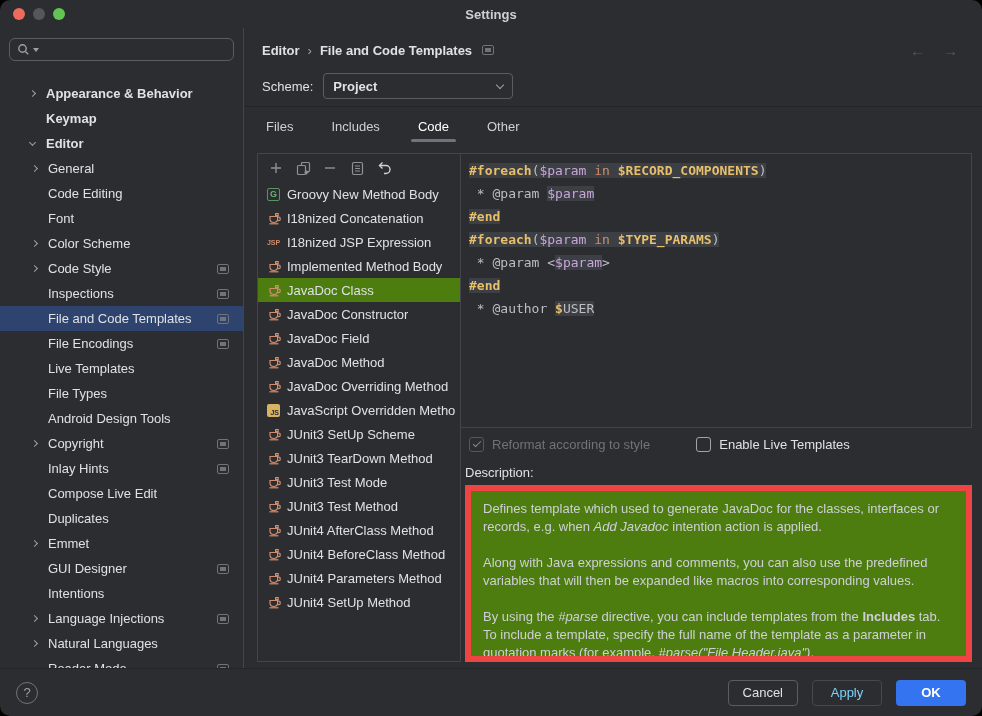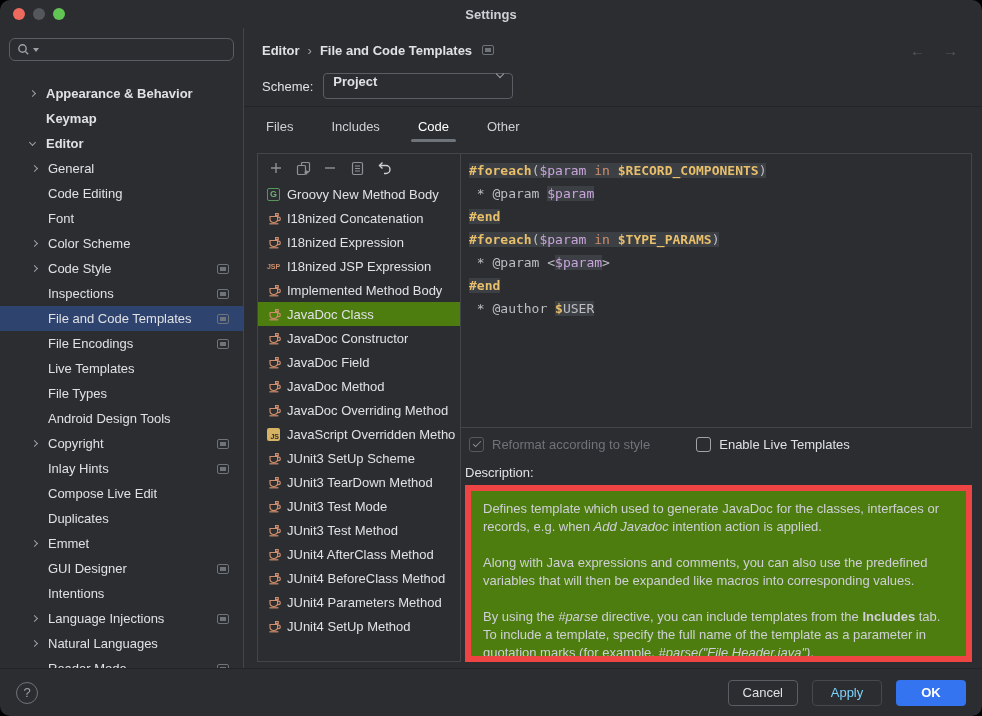--- a/index.html
+++ b/index.html
@@ -45,21 +45,21 @@
     display:flex;align-items:center;justify-content:center;font-size:13px;}
   
   .main{flex:1;display:flex;flex-direction:column;min-width:0;}
   .breadcrumb-row{height:38px;display:flex;align-items:center;padding:6px 24px 0 18px;font-weight:bold;}
   .crumb-sep{color:#9DA0A8;font-weight:normal;margin:0 8px;}
   .crumb-scope{position:static;display:inline-block;margin-left:10px;}
   .crumb-scope.scope-icon{position:relative;right:auto;top:auto;margin-top:0;}
   .nav-arrows{margin-left:auto;display:flex;gap:18px;color:#585B60;font-size:15px;font-weight:normal;}
   .scheme-row{height:40px;display:flex;align-items:center;padding-left:18px;gap:10px;}
   .dropdown{width:190px;height:26px;border:1px solid #5A5D63;border-radius:4px;display:flex;
-    padding:0 9px;font-weight:bold;background:#2B2D30;}
+    align-items:center;padding:0 9px;font-weight:bold;background:#2B2D30;}
   .dd-chev{margin-left:auto;width:6px;height:6px;border-right:1.5px solid #9DA0A8;border-bottom:1.5px solid #9DA0A8;
     transform:rotate(45deg);margin-top:-3px;}
   .scheme-divider{border-bottom:1px solid #222426;}
   .tabs{display:flex;gap:38px;height:38px;align-items:center;padding-left:22px;}
   .tab{position:relative;color:#CED0D6;padding:4px 0;}
   .tab.active{color:#FFFFFF;}
   .tab.active::after{content:"";position:absolute;left:-7px;right:-7px;bottom:-4px;height:3px;
     background:#6F737A;border-radius:2px;}
   
   .panels{flex:1;display:flex;margin:8px 10px 6px 13px;min-height:0;}
@@ -346,31 +346,20 @@
                     <rect x="8.6" y="2.6" width="2.6" height="2"></rect>
                     <path d="M3 5.5h7.6v2.6c0 2-1.7 3.4-3.8 3.4S3 10.1 3 8.1z"></path>
                     <path d="M10.6 6.2h1a1.7 1.7 0 0 1 0 3.4h-1"></path>
                     <path d="M2.4 12.8h9"></path>
                   </svg>
                 </span>
                 <span class="tmpl-label">I18nized Concatenation</span>
               </div>
               <div class="tmpl-item">
                 <span class="li-ic">
-                  <svg width="14" height="14" viewBox="0 0 14 14" fill="none" stroke="#CF8E6D" stroke-width="1.2">
-                    <rect x="8.6" y="2.6" width="2.6" height="2"></rect>
-                    <path d="M3 5.5h7.6v2.6c0 2-1.7 3.4-3.8 3.4S3 10.1 3 8.1z"></path>
-                    <path d="M10.6 6.2h1a1.7 1.7 0 0 1 0 3.4h-1"></path>
-                    <path d="M2.4 12.8h9"></path>
-                  </svg>
-                </span>
-                <span class="tmpl-label">I18nized Expression</span>
-              </div>
-              <div class="tmpl-item">
-                <span class="li-ic">
                   <span class="icon-jsp">JSP</span>
                 </span>
                 <span class="tmpl-label">I18nized JSP Expression</span>
               </div>
               <div class="tmpl-item">
                 <span class="li-ic">
                   <svg width="14" height="14" viewBox="0 0 14 14" fill="none" stroke="#CF8E6D" stroke-width="1.2">
                     <rect x="8.6" y="2.6" width="2.6" height="2"></rect>
                     <path d="M3 5.5h7.6v2.6c0 2-1.7 3.4-3.8 3.4S3 10.1 3 8.1z"></path>
                     <path d="M10.6 6.2h1a1.7 1.7 0 0 1 0 3.4h-1"></path>

